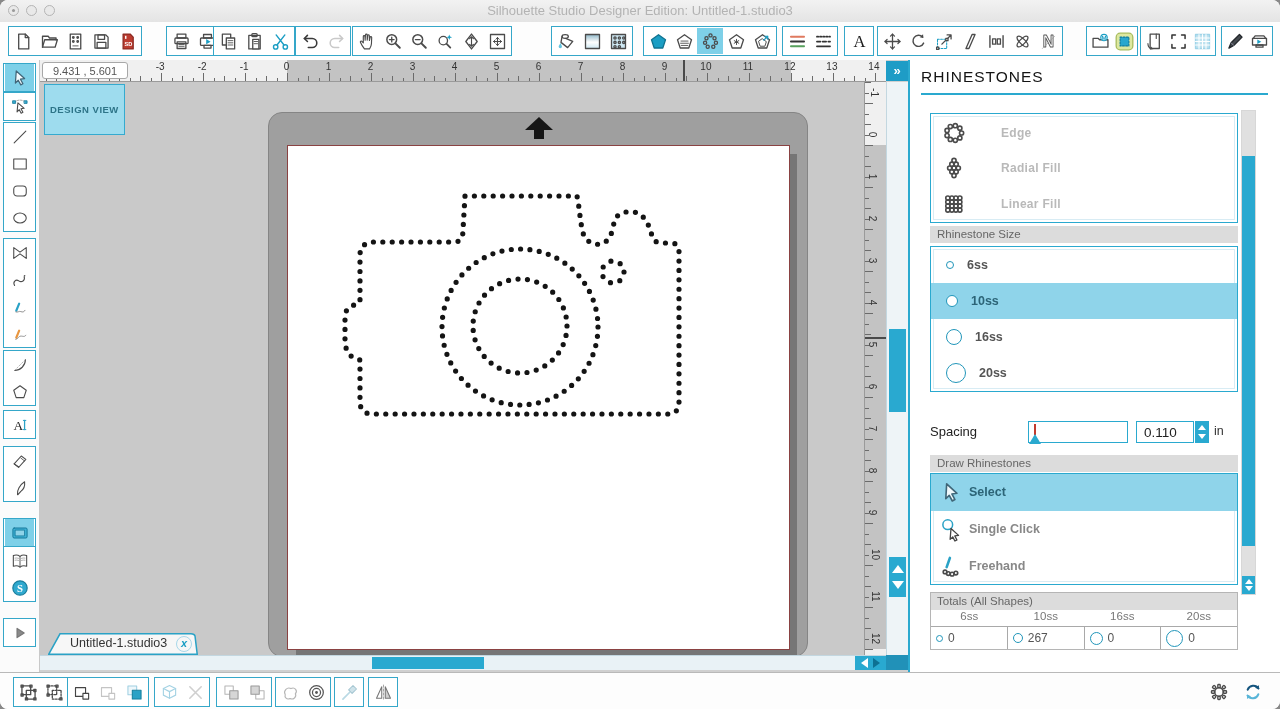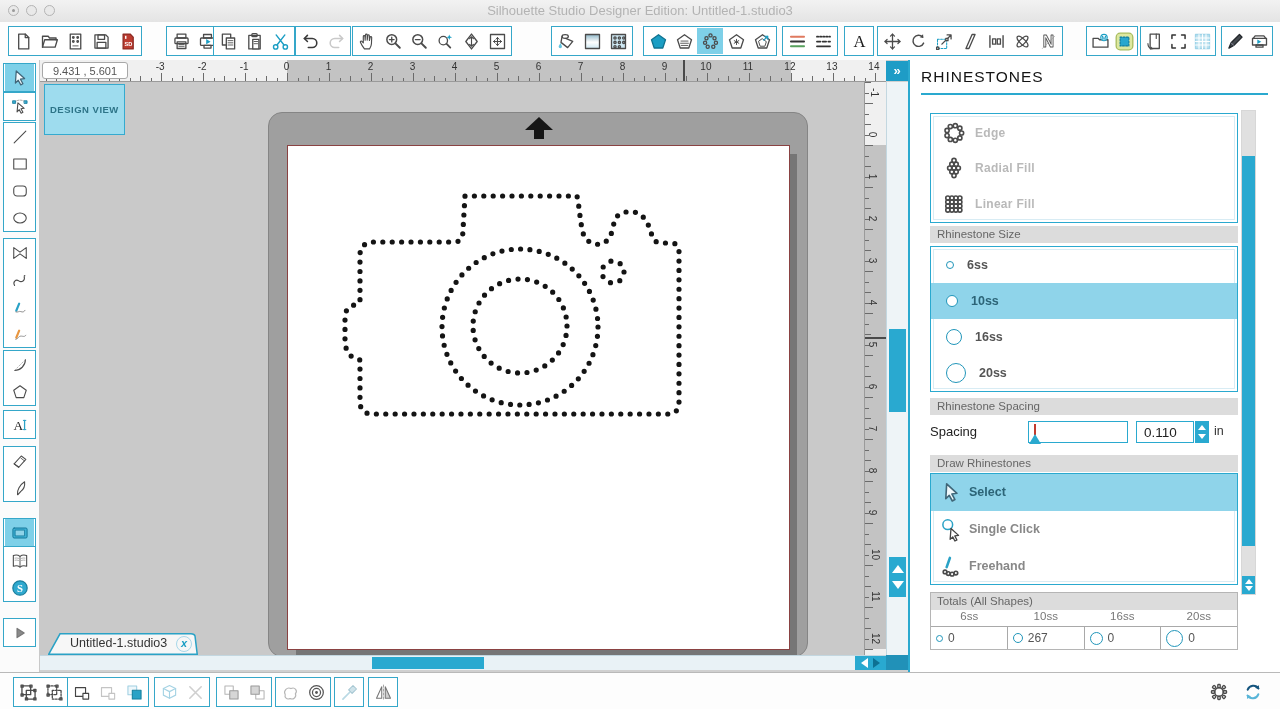--- a/index.html
+++ b/index.html
@@ -1,16 +1,16 @@
 <!DOCTYPE html>
 <html><head>
 <meta charset="utf-8">
 <style>
   html,body{margin:0;padding:0;background:#888;}
-  #app{position:relative;width:1280px;height:709px;background:#fff;font-family:"Liberation Sans",sans-serif;overflow:hidden;user-select:none;}
+  #app{position:relative;width:1280px;height:709px;background:#fff;font-family:"Liberation Sans",sans-serif;overflow:hidden;user-select:none;border-radius:8px;}
   
   #titlebar{position:absolute;left:0;top:0;width:1280px;height:22px;background:linear-gradient(#f2f2f2,#e4e4e4);border-bottom:1px solid #c6c6c6;}
   .light{position:absolute;top:5px;width:11px;height:11px;border-radius:50%;background:#e9e9e9;border:1px solid #b4b4b4;box-sizing:border-box;}
   .light i{position:absolute;left:3px;top:3px;width:3px;height:3px;border-radius:50%;background:#9a9a9a;}
   #win-title{position:absolute;left:0;right:0;top:3px;text-align:center;font-size:13px;color:#b3b3b3;}
   
   #toolbar{position:absolute;left:0;top:22px;width:1280px;height:38px;background:#fdfdfd;border-bottom:1px solid #b9b9b9;}
   .tgroup{position:absolute;top:4px;display:flex;border:1px solid #35a7c9;background:#fff;padding:1px;}
   .tbtn{width:26px;height:26px;display:flex;align-items:center;justify-content:center;background:transparent;border:none;padding:0;}
   .sm .tbtn{width:24px;}
@@ -67,21 +67,21 @@
   .arr-r{width:0;height:0;border-top:5px solid transparent;border-bottom:5px solid transparent;border-left:7px solid #0d7092;}
   #corner{position:absolute;left:846px;top:595px;width:22px;height:15px;background:#2191b8;}
   
   #panel{position:absolute;left:908px;top:60px;width:372px;height:612px;background:#fff;border-left:2px solid #2aa9cf;box-sizing:border-box;}
   #panel-title{position:absolute;left:11px;top:8px;font-size:15.5px;letter-spacing:1px;color:#141414;}
   #panel-rule{position:absolute;left:11px;top:33px;width:347px;height:2px;background:#2aa9cf;}
   .pbox{position:absolute;left:20px;width:308px;border:1px solid #2aa9cf;background:#fff;box-shadow:inset 0 0 0 2px #fff,inset 0 0 0 3px #d8ecf4;display:flex;flex-direction:column;box-sizing:border-box;}
   #fx-box{top:53px;height:110px;justify-content:space-evenly;}
   .fx-row{display:flex;align-items:center;gap:8px;padding-left:10px;height:34px;}
   .fx-row svg{width:26px;height:26px;}
-  .fx-label{font-size:12px;font-weight:bold;color:#b9b9b9;letter-spacing:.3px;}
+  .fx-label{font-size:12px;font-weight:bold;color:#b9b9b9;letter-spacing:.3px;margin-left:26px;}
   .phead{position:absolute;left:20px;width:308px;height:17px;background:#dcdcdc;font-size:11.5px;color:#666;padding:2px 16px 0 7px;box-sizing:border-box;}
   #size-box{top:186px;height:146px;}
   .size-row{flex:1;display:flex;align-items:center;gap:13px;padding-left:15px;}
   .size-row.sel{background:#8fd4ea;box-shadow:none;}
   .ring{border:1.6px solid #2196ba;border-radius:50%;background:#fff;box-sizing:border-box;flex:none;}
   .size-label{font-size:12.5px;font-weight:bold;color:#555;}
   .size-row.sel .size-label{color:#2c6477;}
   .sp-el{position:absolute;}
   #sp-label{left:20px;top:364px;font-size:13px;color:#222;}
   #slider{left:118px;top:361px;width:100px;height:22px;border:1.5px solid #2aa9cf;background:#fff;box-sizing:border-box;}
@@ -897,21 +897,20 @@
         <div class="size-row">
           <span class="ring" style="width:16px;height:16px"></span>
           <span class="size-label">16ss</span>
         </div>
         <div class="size-row">
           <span class="ring" style="width:20px;height:20px"></span>
           <span class="size-label">20ss</span>
         </div>
       </div>
 
-    <div class="phead" style="top:338px">Rhinestone Spacing</div>
     <div id="sp-label" class="sp-el">Spacing</div>
     <div id="slider" class="sp-el">
       <div class="sline"></div>
       <div class="sthumb"></div>
     </div>
     <input id="sp-value" class="sp-el" value="0.110" style="">
     <div id="spinner" class="sp-el">
       <span class="up"></span>
       <span class="dn"></span>
     </div>

